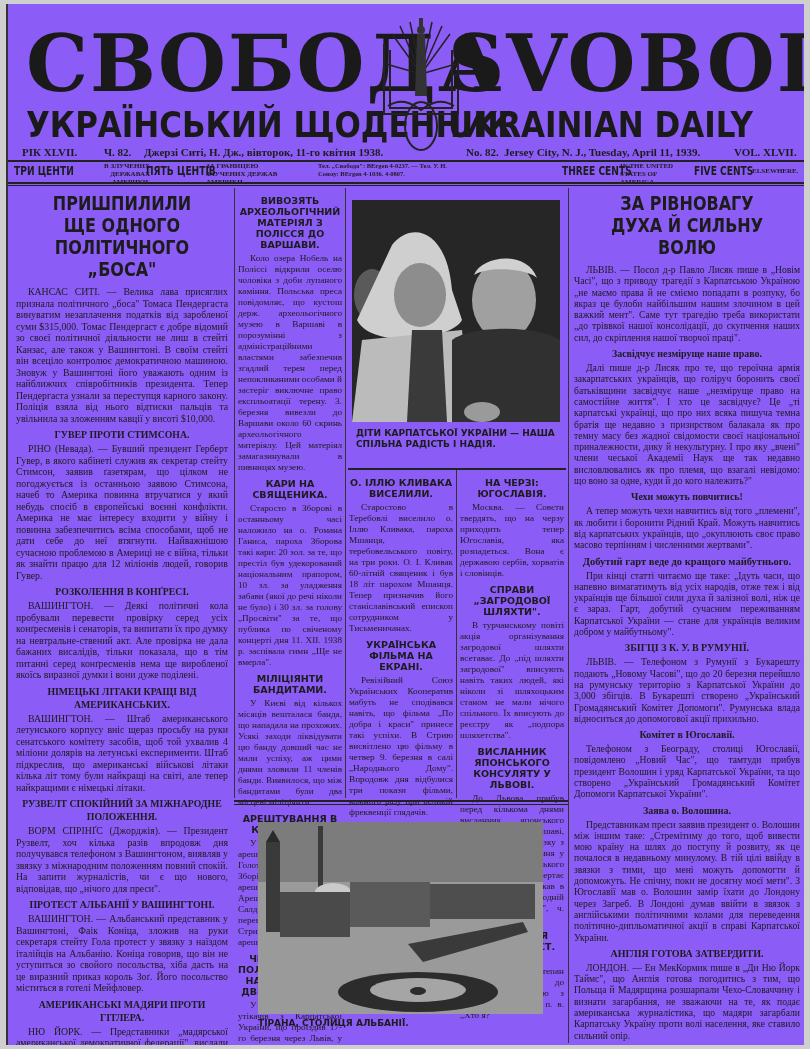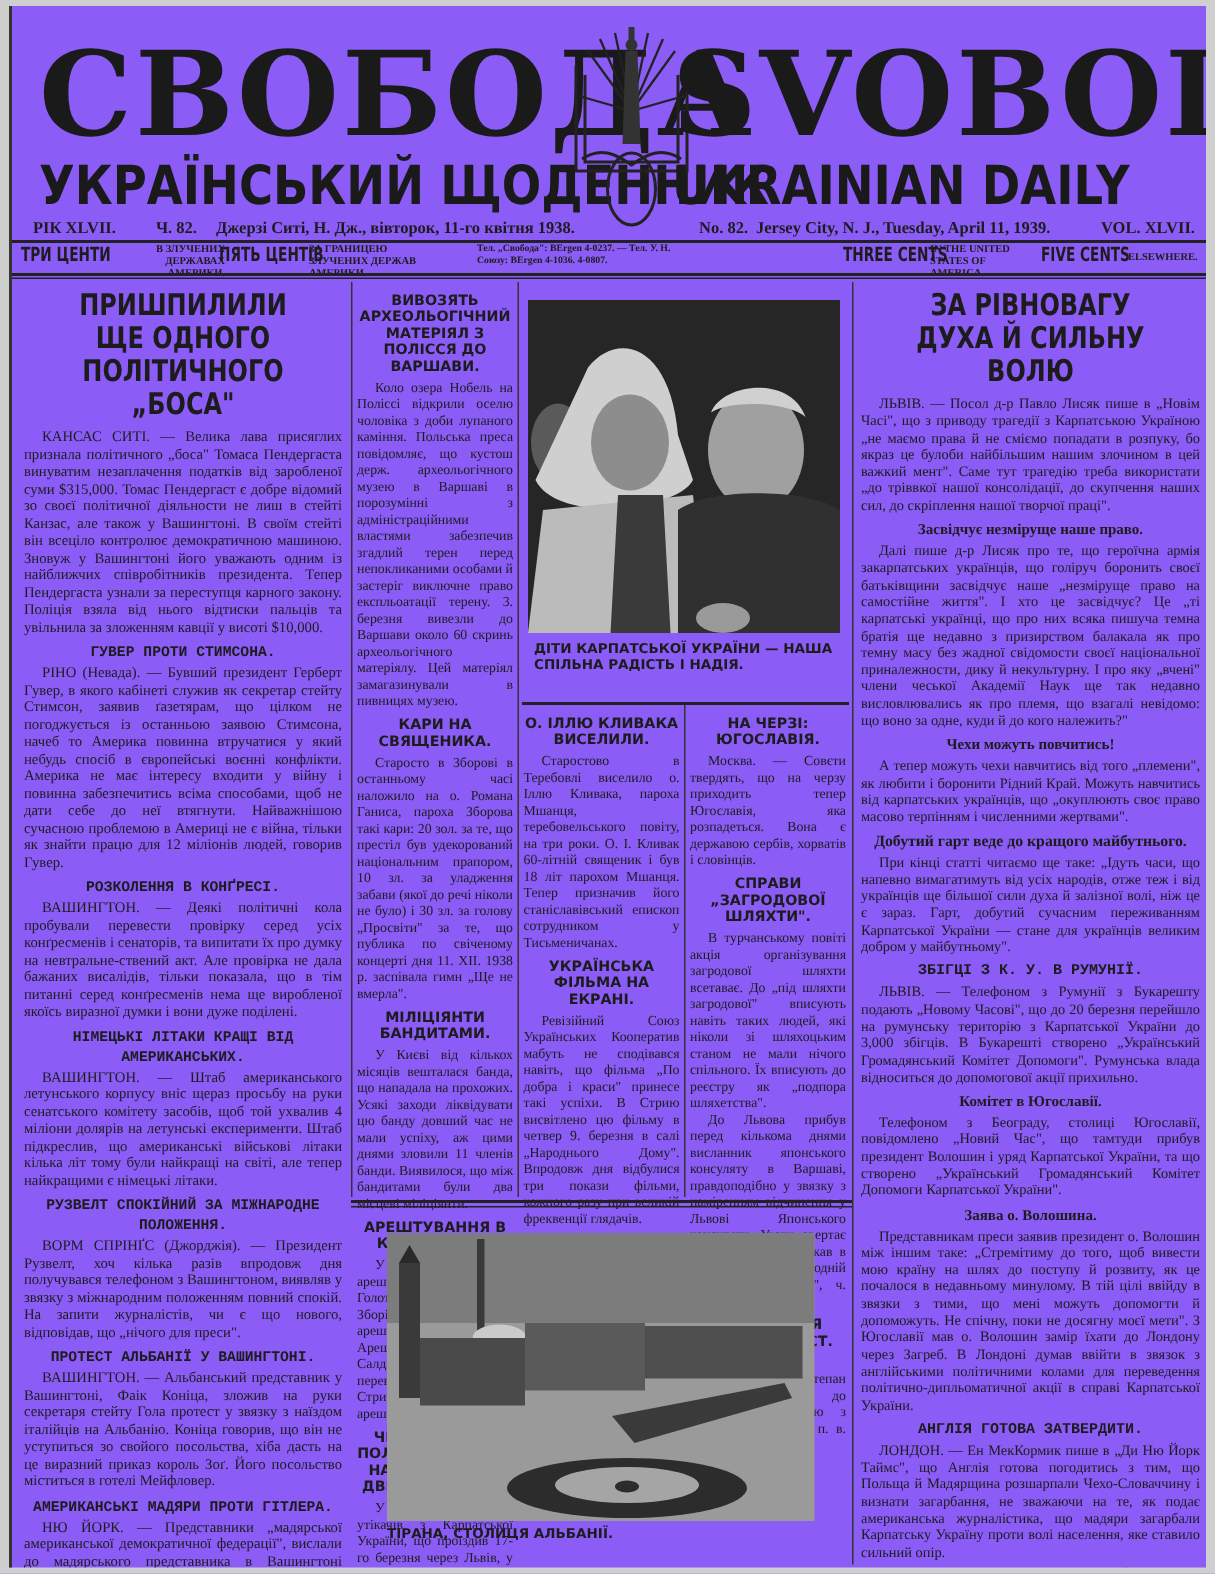--- a/index.html
+++ b/index.html
@@ -15,21 +15,21 @@
 .mh-sub-en{left:440px;top:100px;font-size:36px;transform:scaleX(0.86)}
 .emblem{position:absolute;left:372px;top:10px;width:82px;height:140px}
 .dateline{position:absolute;top:142px;font-size:11px;font-weight:bold;font-family:"Liberation Serif",serif}
 .rule{position:absolute;left:0;width:798px;border-top:2px solid #222}
 .rule.thin{border-top:1px solid #222}
 .price-bar{position:absolute;left:0;top:156px;width:798px;height:22px;font-size:8px}
 .price-big{position:absolute;font-family:"DejaVu Sans",sans-serif;font-weight:bold;font-size:13px;transform:scaleX(0.7);transform-origin:left top;top:3px}
 .price-small{position:absolute;font-weight:bold;font-size:7px;line-height:8px;top:2px;text-transform:uppercase}
 .col{position:absolute;font-size:10.2px;line-height:12.1px;text-align:justify}
 .col p{text-indent:12px}
-.hd{font-family:Liberation Mono, monospace;font-weight:bold;text-align:center;line-height:13px;margin:4px 0 2px}
+.hd{font-family:Liberation Serif, serif;font-weight:bold;text-align:center;line-height:13px;margin:4px 0 2px}
 .hd-big{font-family:"DejaVu Sans",sans-serif;font-weight:bold;text-align:center;font-size:20px;line-height:22px;transform:scaleX(0.8);margin:2px 0 6px}
 .hd-sm{font-family:"DejaVu Sans",sans-serif;font-weight:bold;text-align:center;font-size:9.5px;line-height:11px;margin:5px 0 3px}
 .vrule{position:absolute;border-left:1px solid #333}
 .photo{position:absolute;background:#2a2a2a;overflow:hidden}
 .caption{position:absolute;font-family:"DejaVu Sans",sans-serif;font-weight:bold;font-size:9px;text-align:left;line-height:11px}
 </style>
 </head>
 <body>
 
 <div class="page">
@@ -183,20 +183,21 @@
   <div class="col" style="left:452px;top:468px;width:104px;font-size:9.2px;line-height:11px">
     <div>
         <div class="hd-sm">НА ЧЕРЗІ: ЮГОСЛАВІЯ.</div>
         <p>Москва. — Совєти твердять, що на черзу приходить тепер Югославія, яка розпадеться. Вона є державою сербів, хорватів і словінців.</p>
       </div>
     <div>
         <div class="hd-sm">СПРАВИ „ЗАГРОДОВОЇ ШЛЯХТИ".</div>
         <p>В турчанському повіті акція організування загродової шляхти всетаває. До „під шляхти загродової" вписують навіть таких людей, які ніколи зі шляхоцьким станом не мали нічого спільного. Їх вписують до реєстру як „подпора шляхетства".</p>
       </div>
     <div>
+        <div class="hd-sm">ВИСЛАННИК ЯПОНСЬКОГО КОНСУЛЯТУ У ЛЬВОВІ.</div>
         <p>До Львова прибув перед кількома днями висланник японського консуляту в Варшаві, правдоподібно у звязку з наміренням відчинення у Львові Японського консуляту. Увагу звертає факт, що він замешкав в українській „Народній Гостинниці". („ІКЦ", ч. 71).</p>
       </div>
     <div>
         <div class="hd-sm">НОВА ПРАЦЯ ПРОФ. Д-РА СТ. БАЛЕЯ.</div>
         <p>Проф. д-р Степан Балей приготовив до друку нову працю з ділянки психольогії п. в. „Хто я?"</p>
       </div>
   </div>
 
   <div class="rule" style="top:796px;left:226px;width:334px"></div>
   <div class="rule thin" style="top:800px;left:226px;width:334px"></div>

